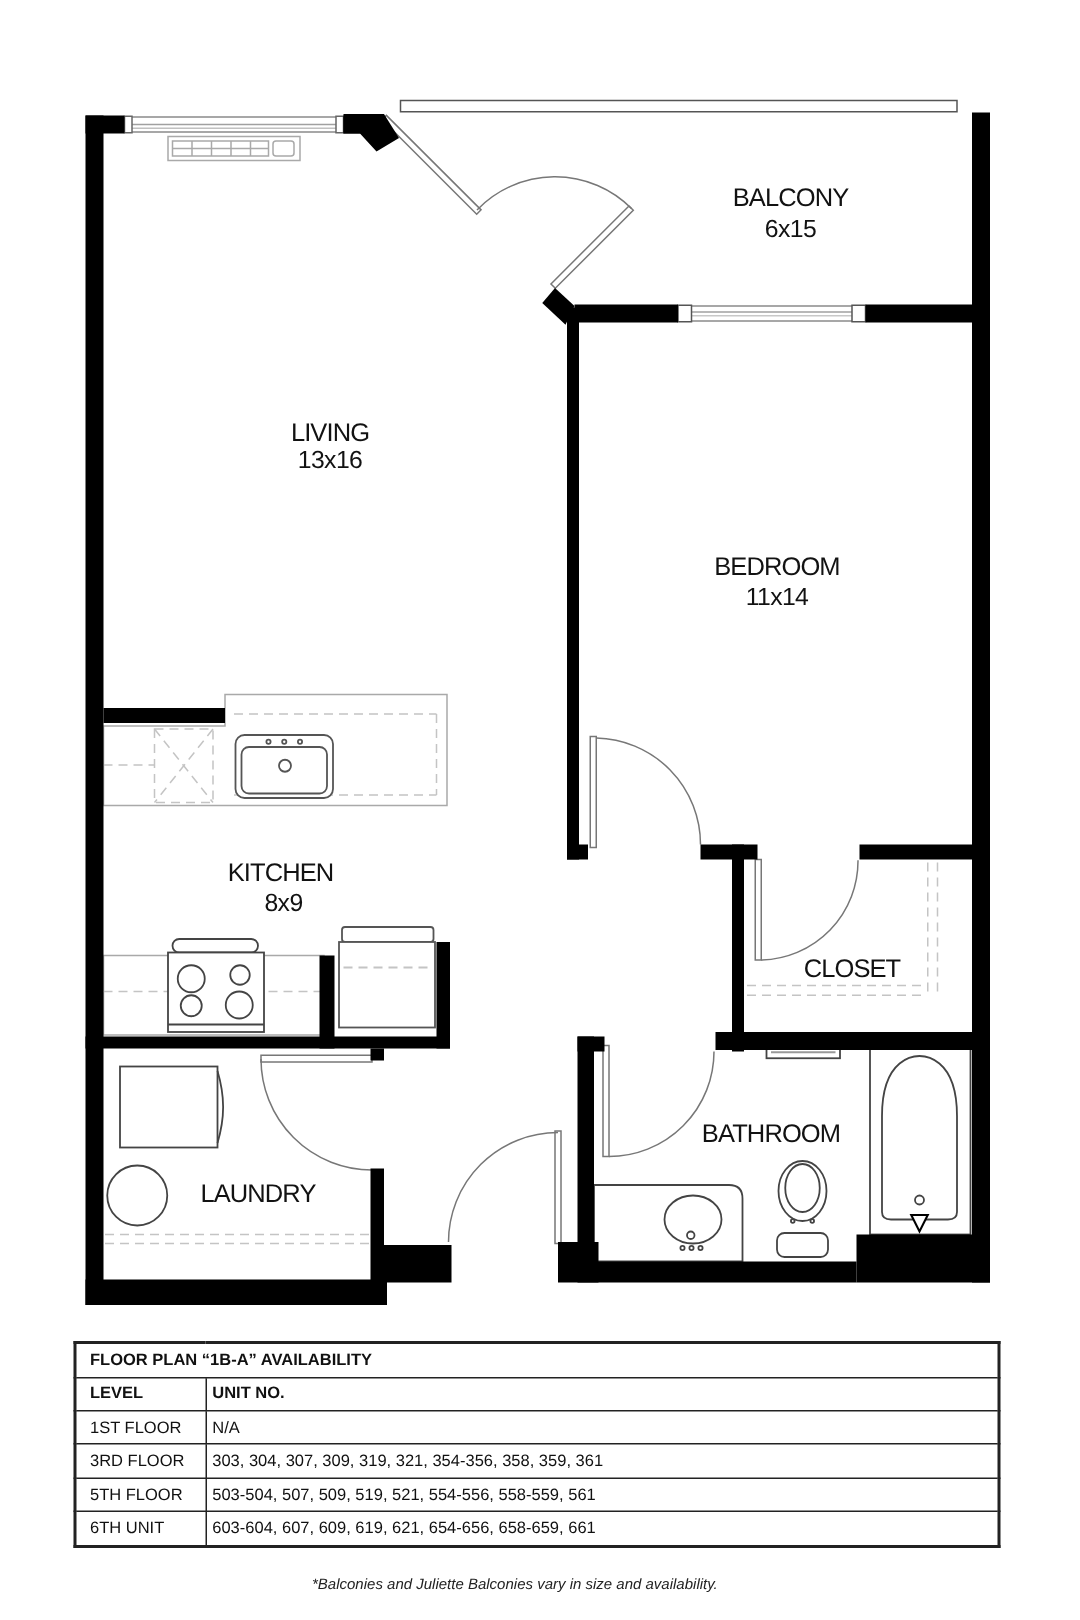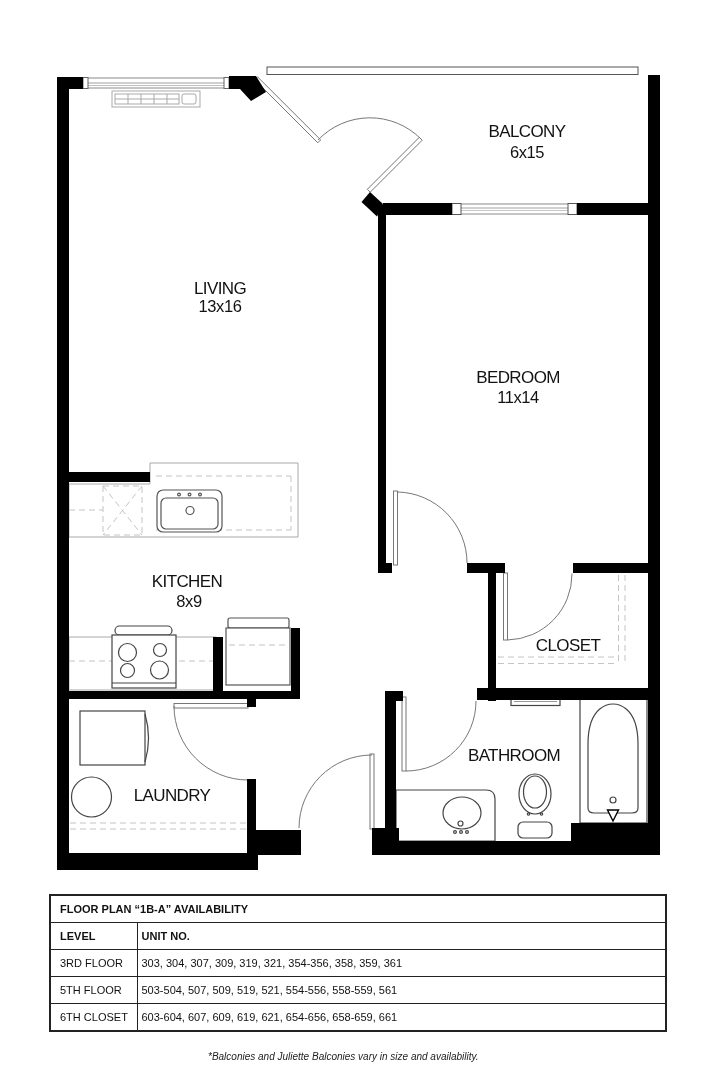--- a/index.html
+++ b/index.html
@@ -199,29 +199,33 @@
         </colgroup>
       <tbody>
           <tr class="b">
             <td colspan="2">FLOOR PLAN “1B-A” AVAILABILITY</td>
           </tr>
       <tr class="b">
             <td>LEVEL</td>
             <td>UNIT NO.</td>
           </tr>
       <tr>
+            <td>1ST FLOOR</td>
+            <td>N/A</td>
+          </tr>
+      <tr>
             <td>3RD FLOOR</td>
             <td>303, 304, 307, 309, 319, 321, 354-356, 358, 359, 361</td>
           </tr>
       <tr>
             <td>5TH FLOOR</td>
             <td>503-504, 507, 509, 519, 521, 554-556, 558-559, 561</td>
           </tr>
       <tr>
-            <td>6TH CLOSET</td>
+            <td>6TH UNIT</td>
             <td>603-604, 607, 609, 619, 621, 654-656, 658-659, 661</td>
           </tr>
     </tbody>
       </table>
   </div>
   <div id="wm">Atlas Management LLC</div>
   <div id="fn">*Balconies and Juliette Balconies vary in size and availability.</div>
 </div>
 
 </body></html>

